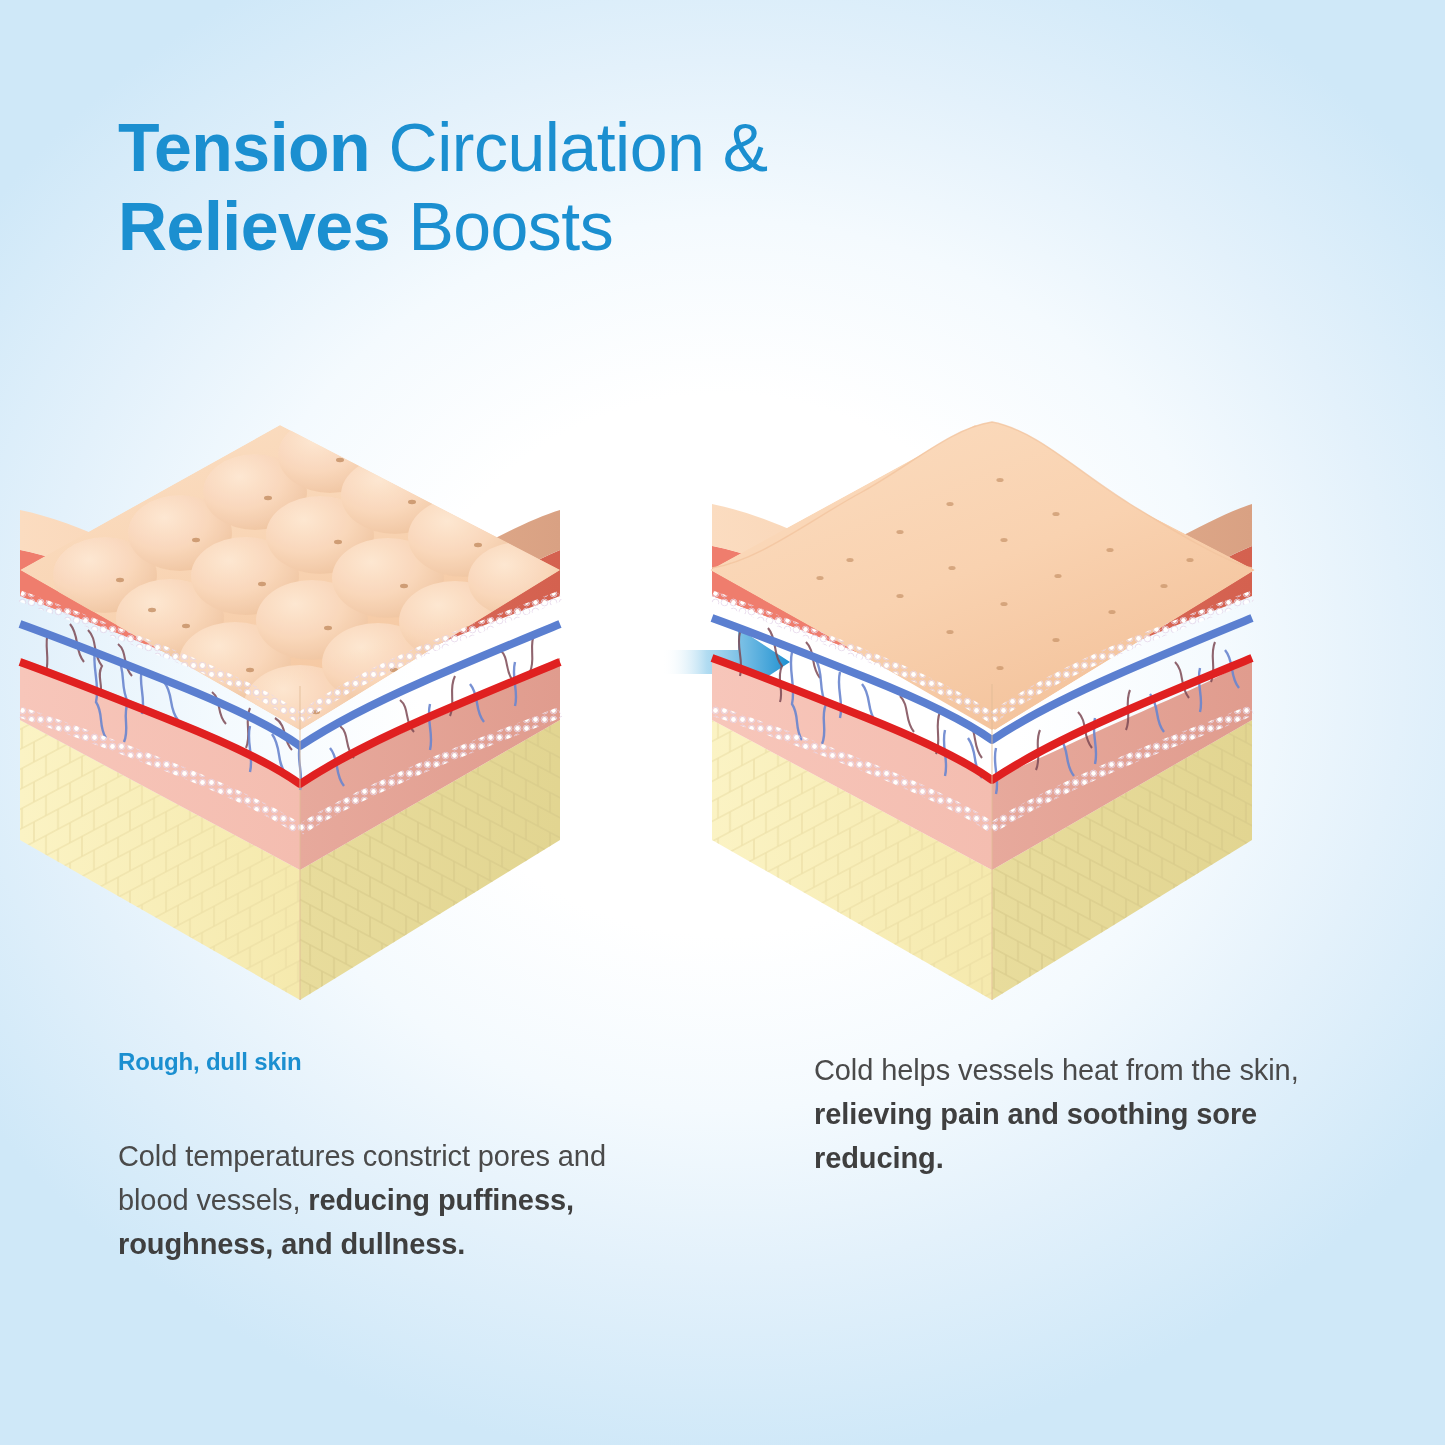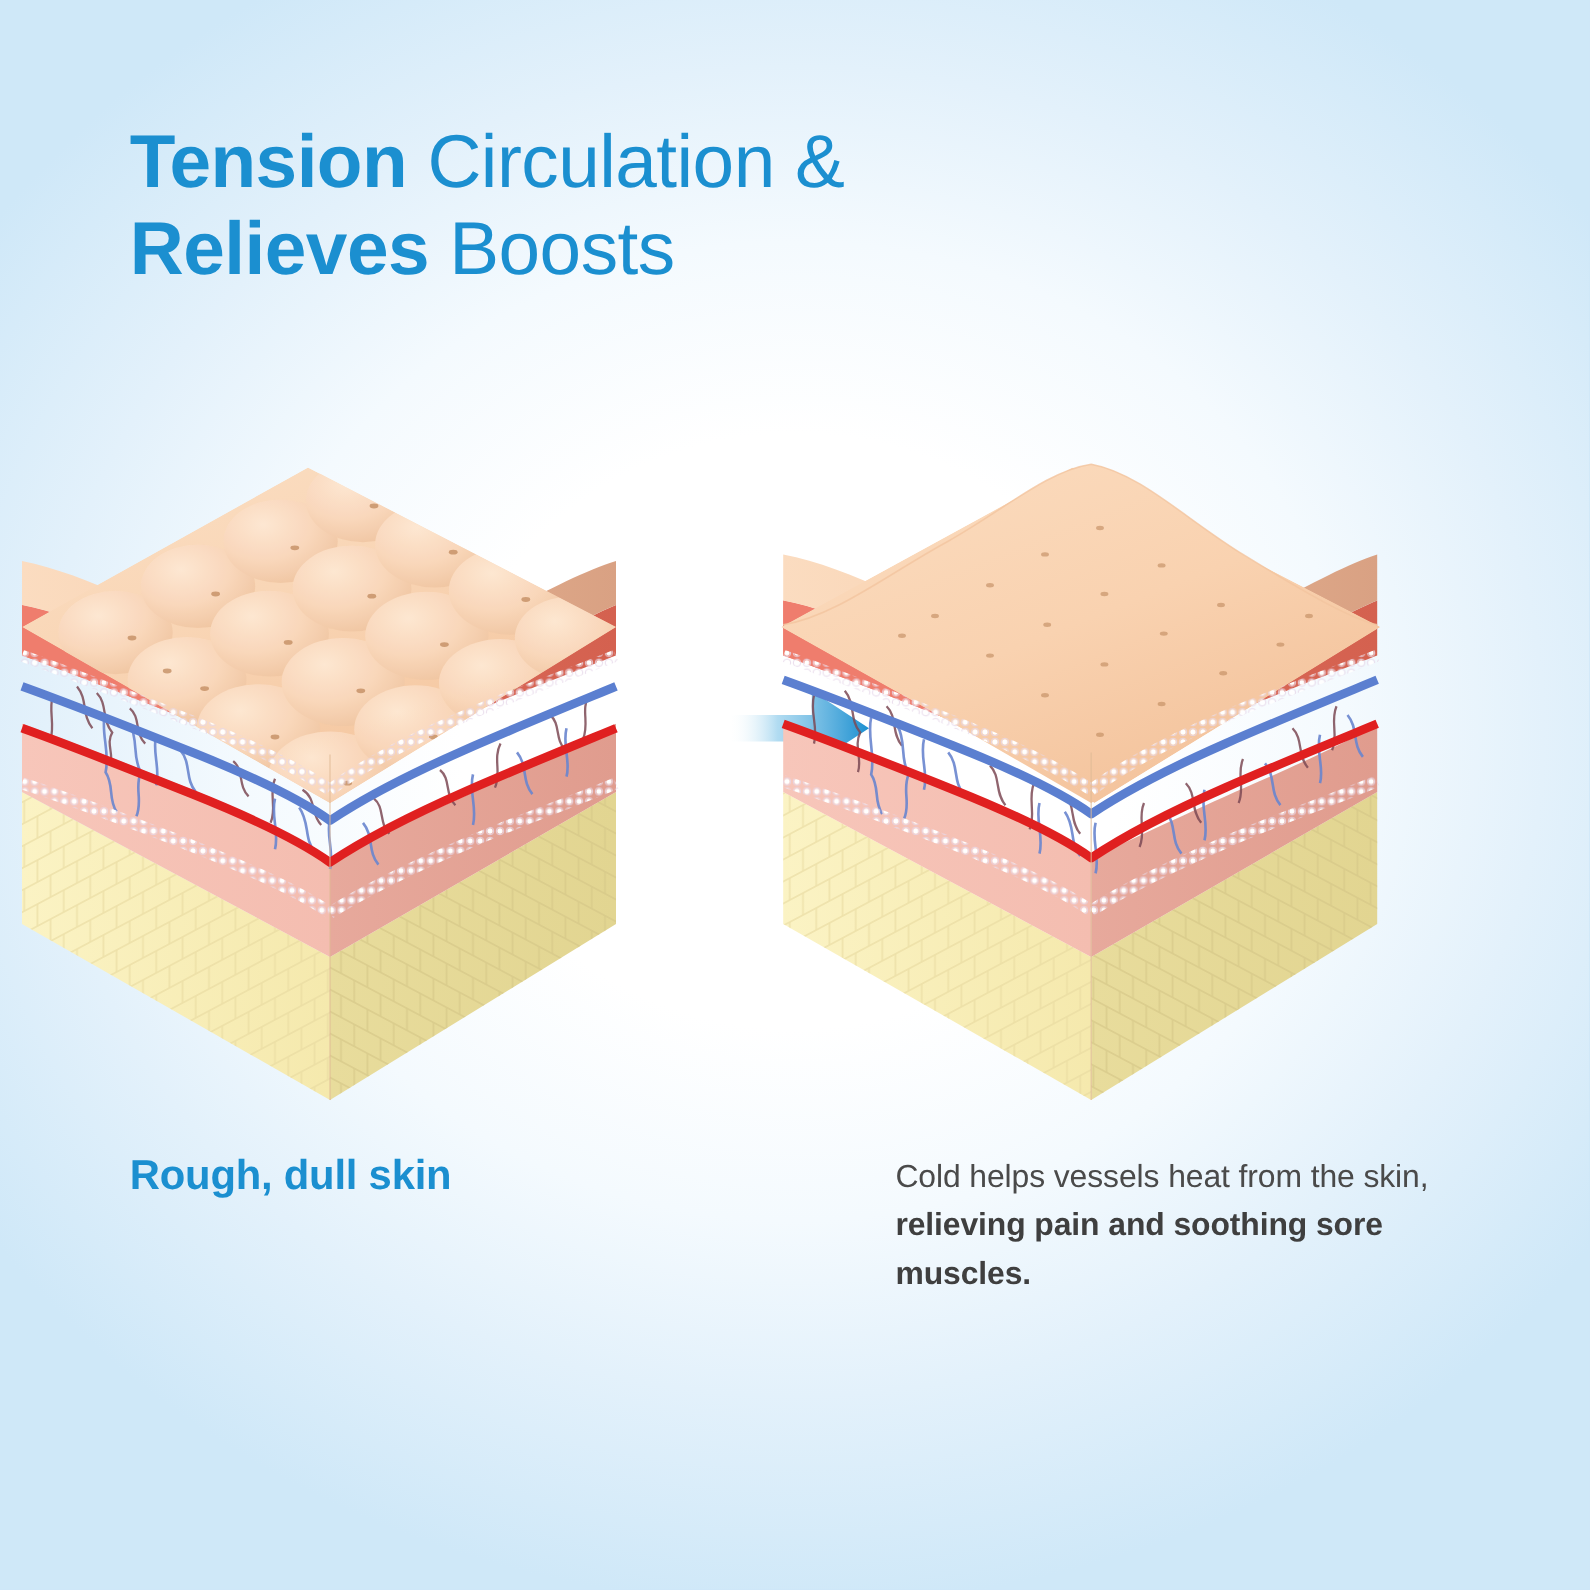--- a/index.html
+++ b/index.html
@@ -29,21 +29,21 @@
     white-space:pre-line;
   }
   .headline b { font-weight:700; }
 
   
   .col { position:absolute; width:560px; }
   .col.left  { left:118px; top:1048px; }
   .col.right { left:814px; top:1048px; }
   .col-title {
     color:#1b8fd0;
-    font-size:38px;
+    font-size:24px;
     font-weight:700;
     letter-spacing:-0.2px;
     margin-bottom:58px;
   }
   .col-body {
     color:#4a4a4a;
     font-size:29px;
     line-height:1.52;
     letter-spacing:-0.1px;
   }
@@ -373,19 +373,20 @@
 
       <g stroke="#e0bb96" stroke-width="1.2" fill="none" opacity="0.7">
         <path d="M992,284 L992,600"></path>
       </g>
     </g>
   </svg>
   </div>
 
   <div class="col left">
     <div class="col-title">Rough, dull skin</div>
+    <div class="col-body"><span>Cold temperatures constrict pores and blood vessels, </span><b>reducing puffiness, roughness, and dullness.</b></div>
   </div>
 
   <div class="col right">
-    <div class="col-body"><span>Cold helps vessels heat from the skin, </span><b>relieving pain and soothing sore muscles.</b></div>
+    <div class="col-body"><span>Cold helps vessels heat from the skin, </span><b>relieving pain and soothing sore reducing.</b></div>
   </div>
 
 </div>
 
 </body></html>

